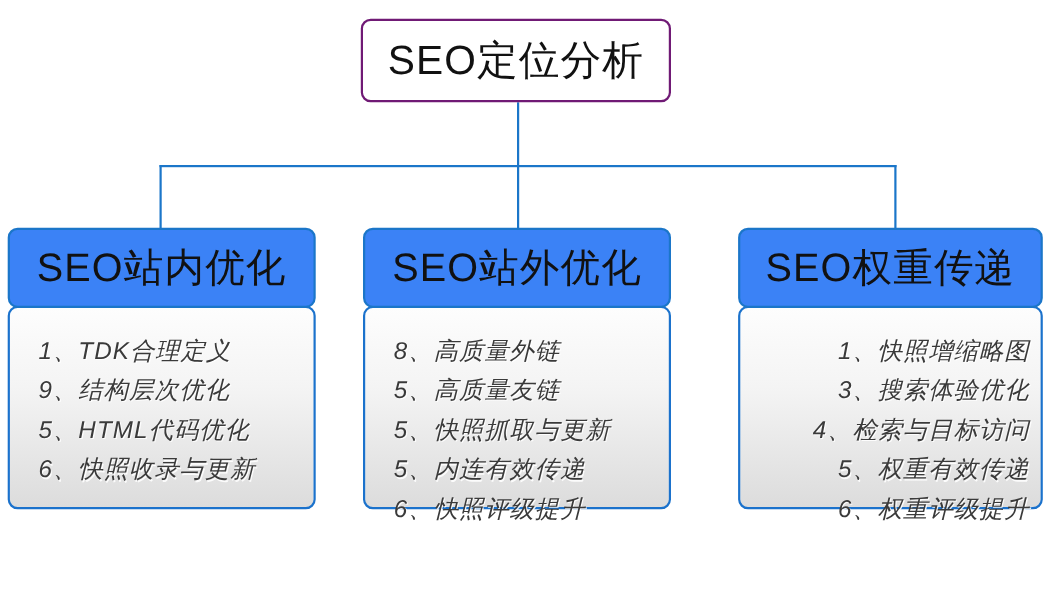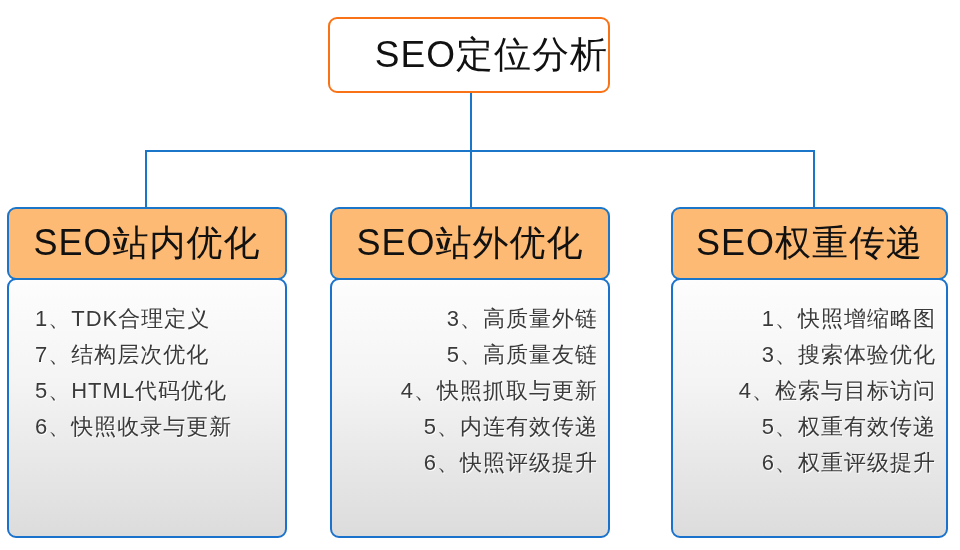--- a/index.html
+++ b/index.html
@@ -26,64 +26,65 @@
   #line-left-drop   { left: 145px; top: 150px; height: 58px; }
   #line-center-drop { left: 470px; top: 150px; height: 58px; }
   #line-right-drop  { left: 813px; top: 150px; height: 58px; }
 
   
   .root-node {
     position: absolute;
     left: 328px; top: 17px;
     width: 282px; height: 76px;
     background: #ffffff;
-    border: 2px solid #f97316;
+    border: 2px solid #701a75;
     border-radius: 9px;
     display: flex;
     align-items: center;
-    justify-content: flex-end;
+    justify-content: center;
     font-size: 37px;
     color: #111111;
     letter-spacing: 1px;
     white-space: nowrap;
   }
 
   
   .column { position: absolute; top: 207px; }
   #column-onsite  { left: 7px;   width: 280px; }
-  #column-offsite { left: 330px; width: 280px; text-align: right; }
+  #column-offsite { left: 330px; width: 280px; }
   #column-weight  { left: 671px; width: 277px; text-align: right; }
 
   .column-header {
     width: 100%;
     height: 73px;
-    background: #fdba74;
+    background: #3b82f6;
     border: 2px solid #1b76c9;
     border-radius: 9px;
     display: flex;
     align-items: center;
     justify-content: center;
     font-size: 36px;
     color: #111111;
     letter-spacing: 1px;
     white-space: nowrap;
     position: relative;
     z-index: 2;
   }
 
   .column-list {
     width: 100%;
-    height: 260px;
+    height: 185px;
     margin-top: -2px;
     background: linear-gradient(to bottom, #fdfdfd 0%, #f4f4f4 40%, #dcdcdc 100%);
     border: 2px solid #1b72cc;
     border-radius: 9px;
     padding: 21px 10px 0 26px;
     position: relative;
     z-index: 1;
+    font-style: italic;
   }
 
   .list-item {
     font-size: 22px;
     line-height: 36px;
     color: #3a3a3a;
     letter-spacing: 1px;
     white-space: nowrap;
     text-shadow: 1px 1px 0 rgba(255,255,255,0.9);
   }
@@ -102,34 +103,34 @@
   <div class="root-node">
     <span>SEO定位分析</span>
   </div>
 
   <div class="column" id="column-onsite">
     <div class="column-header">
       <span>SEO站内优化</span>
     </div>
     <div class="column-list">
       <div class="list-item">1、TDK合理定义</div>
-      <div class="list-item">7、结构层次优化</div>
+      <div class="list-item">9、结构层次优化</div>
       <div class="list-item">5、HTML代码优化</div>
       <div class="list-item">6、快照收录与更新</div>
     </div>
   </div>
 
   <div class="column" id="column-offsite">
     <div class="column-header">
       <span>SEO站外优化</span>
     </div>
     <div class="column-list">
-      <div class="list-item">3、高质量外链</div>
+      <div class="list-item">8、高质量外链</div>
       <div class="list-item">5、高质量友链</div>
-      <div class="list-item">4、快照抓取与更新</div>
+      <div class="list-item">5、快照抓取与更新</div>
       <div class="list-item">5、内连有效传递</div>
       <div class="list-item">6、快照评级提升</div>
     </div>
   </div>
 
   <div class="column" id="column-weight">
     <div class="column-header">
       <span>SEO权重传递</span>
     </div>
     <div class="column-list">

